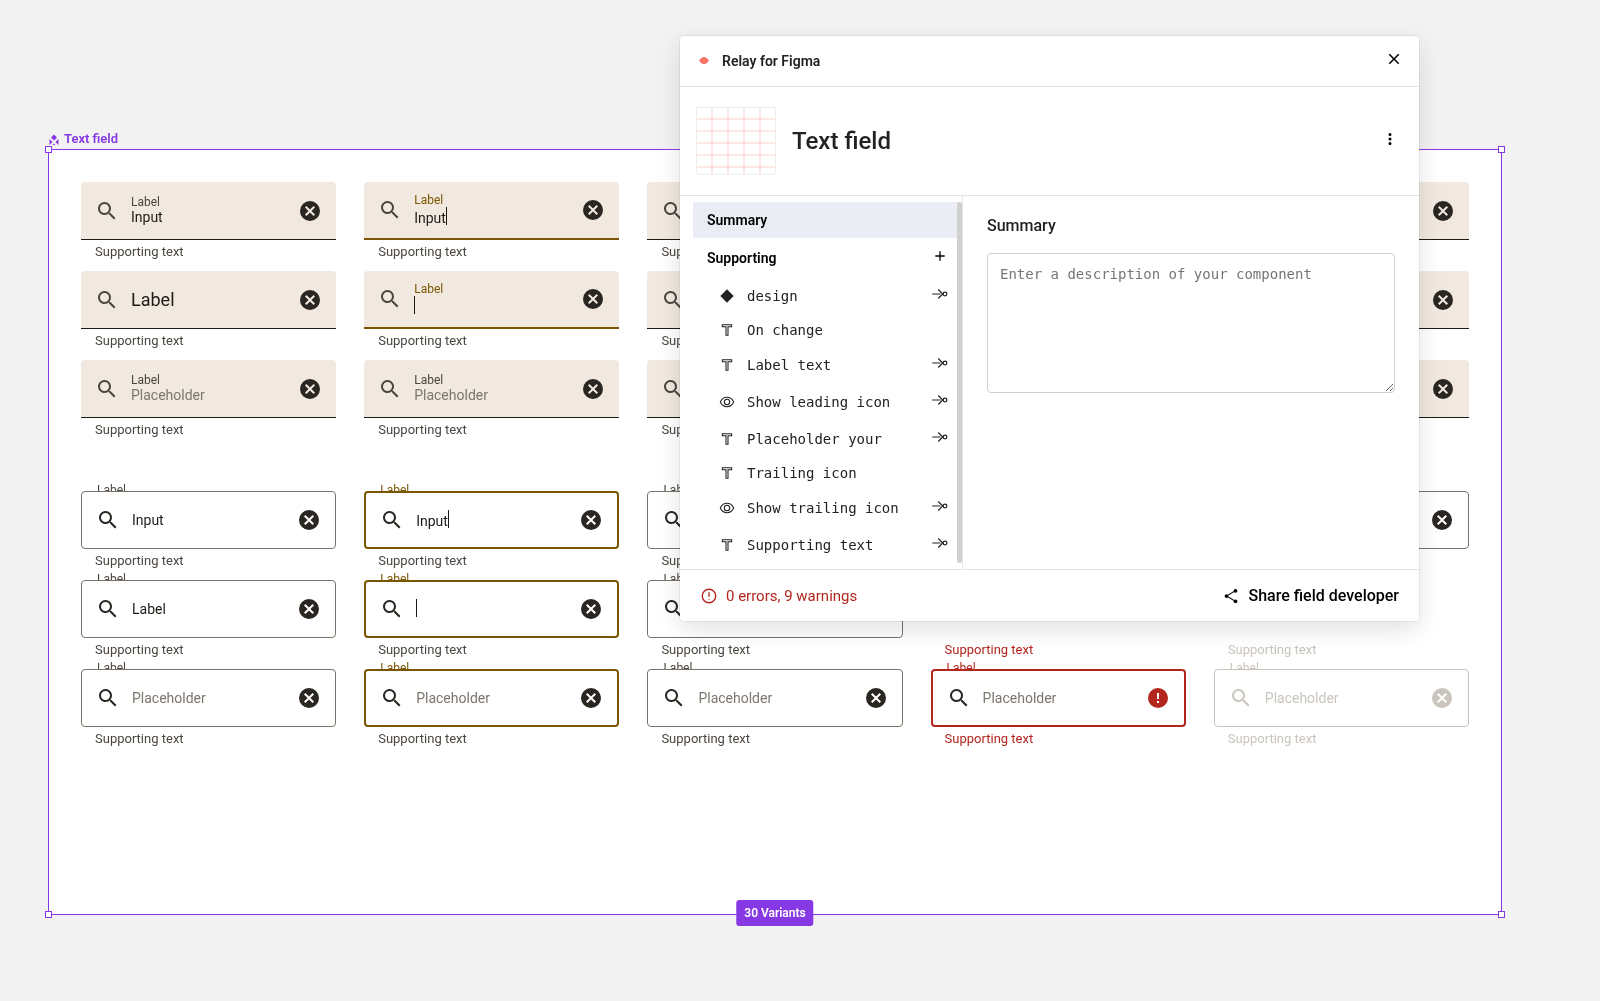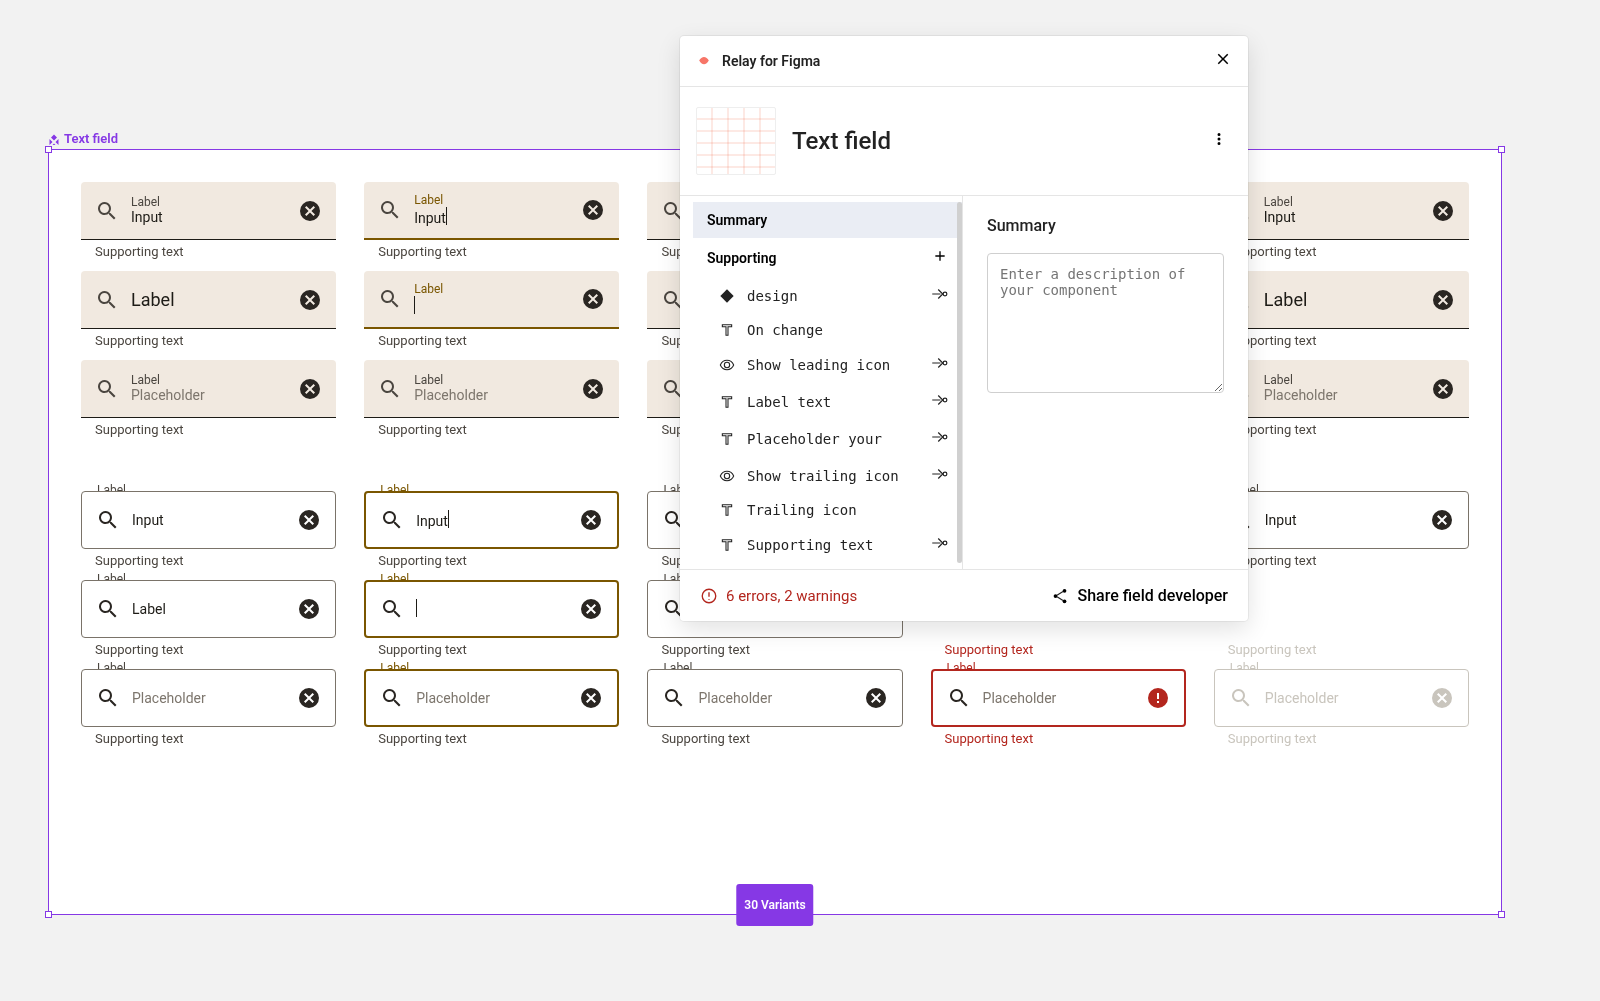--- a/index.html
+++ b/index.html
@@ -48,21 +48,21 @@
 
   .variants-badge {
     position: absolute;
     left: 50%;
     transform: translateX(-50%);
     bottom: -12px;
     background: #8638e5;
     color: #fff;
     font-size: 12px;
     font-weight: 600;
-    padding: 14px 8px;
+    padding: 6px 8px;
     border-radius: 3px;
   }
 
   
   .grid {
     display: grid;
     grid-template-columns: repeat(5, 1fr);
     column-gap: 28px;
     row-gap: 12px;
     padding: 32px;
@@ -128,21 +128,21 @@
 
   
   .ghost-support .support { color:#b3261e; }
   .ghost-support.dis .support { color:#c9c5bd; }
 
   
   .panel {
     position: absolute;
     left: 680px;
     top: 36px;
-    width: 568px;
+    width: 739px;
     background: #fff;
     border-radius: 4px;
     box-shadow: 0 8px 24px rgba(0,0,0,.12), 0 0 0 1px rgba(0,0,0,.05);
     display: flex;
     flex-direction: column;
     z-index: 10;
   }
   .panel-hdr {
     display:flex; align-items:center;
     padding: 14px 16px;
@@ -886,73 +886,73 @@
               <svg viewBox="0 0 24 24" fill="none" stroke="#222" stroke-width="1.6">
                 <use href="#i-text"></use>
               </svg>
             </span>
             <span>On change</span>
             <span class="spacer"></span>
           </div>
           <div class="nav-sub">
             <span class="ico">
               <svg viewBox="0 0 24 24" fill="none" stroke="#222" stroke-width="1.6">
+                <use href="#i-text"></use>
+              </svg>
+            </span>
+            <span>Label text</span>
+            <span class="spacer"></span>
+            <span class="bind"><svg viewBox="0 0 24 24">
+                <use href="#i-bind"></use>
+              </svg></span>
+          </div>
+          <div class="nav-sub">
+            <span class="ico">
+              <svg viewBox="0 0 24 24" fill="none" stroke="#222" stroke-width="1.6">
                 <use href="#i-eye"></use>
               </svg>
             </span>
             <span>Show leading icon</span>
-            <span class="spacer"></span>
-            <span class="bind"><svg viewBox="0 0 24 24">
-                <use href="#i-bind"></use>
-              </svg></span>
-          </div>
-          <div class="nav-sub">
-            <span class="ico">
-              <svg viewBox="0 0 24 24" fill="none" stroke="#222" stroke-width="1.6">
-                <use href="#i-text"></use>
-              </svg>
-            </span>
-            <span>Label text</span>
             <span class="spacer"></span>
             <span class="bind"><svg viewBox="0 0 24 24">
                 <use href="#i-bind"></use>
               </svg></span>
           </div>
           <div class="nav-sub">
             <span class="ico">
               <svg viewBox="0 0 24 24" fill="none" stroke="#222" stroke-width="1.6">
                 <use href="#i-text"></use>
               </svg>
             </span>
             <span>Placeholder your</span>
             <span class="spacer"></span>
             <span class="bind"><svg viewBox="0 0 24 24">
                 <use href="#i-bind"></use>
               </svg></span>
           </div>
           <div class="nav-sub">
             <span class="ico">
               <svg viewBox="0 0 24 24" fill="none" stroke="#222" stroke-width="1.6">
+                <use href="#i-text"></use>
+              </svg>
+            </span>
+            <span>Trailing icon</span>
+            <span class="spacer"></span>
+          </div>
+          <div class="nav-sub">
+            <span class="ico">
+              <svg viewBox="0 0 24 24" fill="none" stroke="#222" stroke-width="1.6">
                 <use href="#i-eye"></use>
               </svg>
             </span>
             <span>Show trailing icon</span>
             <span class="spacer"></span>
             <span class="bind"><svg viewBox="0 0 24 24">
                 <use href="#i-bind"></use>
               </svg></span>
-          </div>
-          <div class="nav-sub">
-            <span class="ico">
-              <svg viewBox="0 0 24 24" fill="none" stroke="#222" stroke-width="1.6">
-                <use href="#i-text"></use>
-              </svg>
-            </span>
-            <span>Trailing icon</span>
-            <span class="spacer"></span>
           </div>
           <div class="nav-sub">
             <span class="ico">
               <svg viewBox="0 0 24 24" fill="none" stroke="#222" stroke-width="1.6">
                 <use href="#i-text"></use>
               </svg>
             </span>
             <span>Supporting text</span>
             <span class="spacer"></span>
             <span class="bind"><svg viewBox="0 0 24 24">
@@ -966,21 +966,21 @@
       <h4>Summary</h4>
       <textarea class="desc-area" placeholder="Enter a description of your component" style=""></textarea>
     </div>
   </div>
 
   <div class="panel-ftr">
     <div class="status">
       <svg viewBox="0 0 24 24">
           <use href="#i-alert"></use>
         </svg>
-      <span>6 errors, 2 warnings</span>
+      <span>0 errors, 9 warnings</span>
     </div>
     <div class="share">
       <svg viewBox="0 0 24 24">
           <use href="#i-share"></use>
         </svg>
       <span>Share field developer</span>
     </div>
   </div>
 </div>
 

